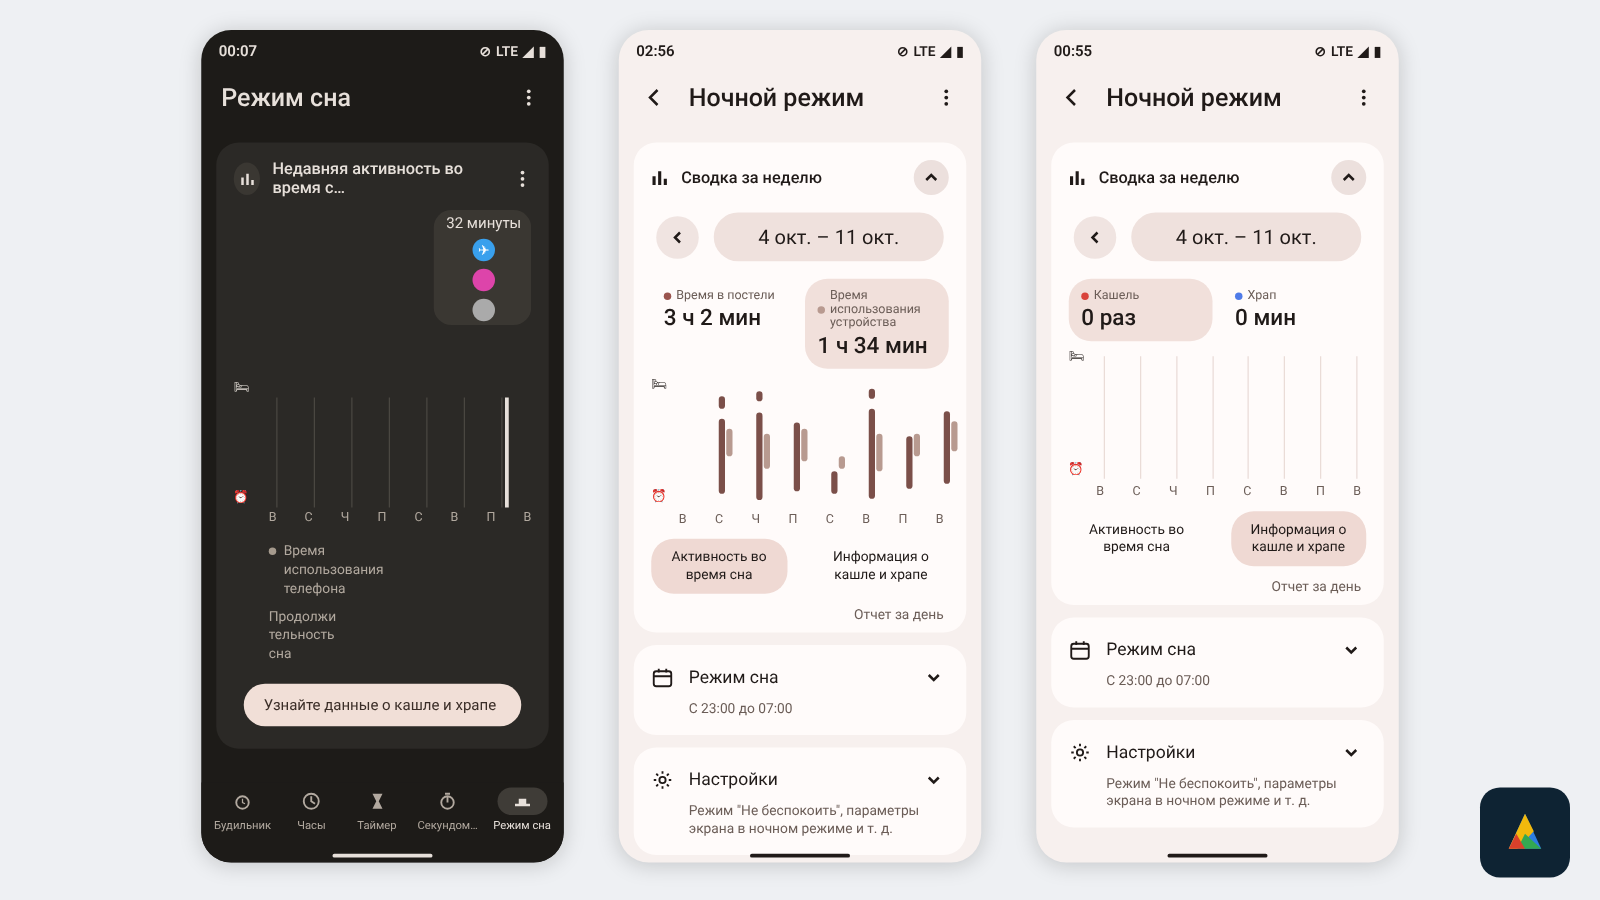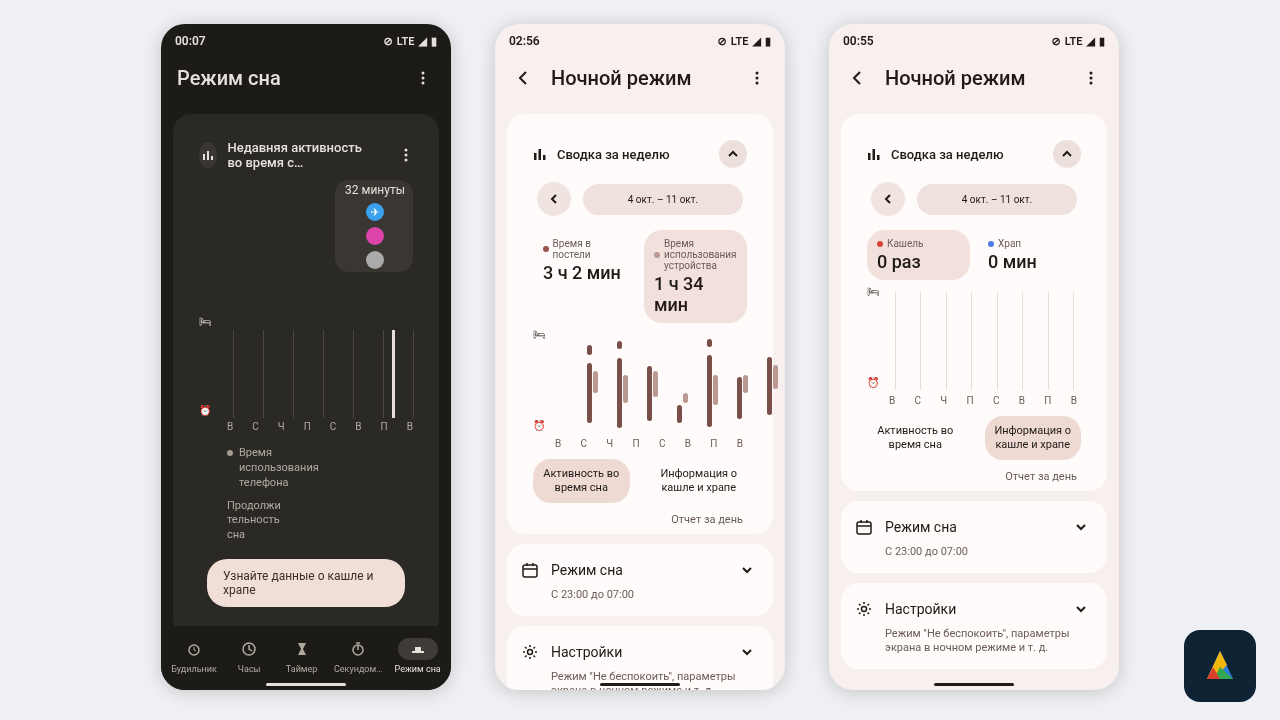--- a/index.html
+++ b/index.html
@@ -15,21 +15,21 @@
   .p1 .status { color: #e7e0da; }
   .p2 .status, .p3 .status { color: #201a18; }
 
   
   .header { display: flex; align-items: center; padding: 14px 16px; gap: 16px; }
   .header .title { font-size: 20px; font-weight: 500; flex: 1; }
   .header .back, .header .kebab { width: 24px; height: 24px; display: flex; align-items: center; justify-content: center; cursor: pointer; }
   .header .kebab svg circle { fill: currentColor; }
 
   
-  .card { margin: 10px 12px; border-radius: 18px; padding: 26px; }
+  .card { margin: 10px 12px; border-radius: 18px; padding: 14px; }
   .p1 .card { background: #2b2926; }
   .p2 .card, .p3 .card { background: #fffbfa; }
   .card-header { display: flex; align-items: center; gap: 10px; font-size: 13px; font-weight: 500; }
   .card-header .spacer { flex: 1; }
   .ic-round { width: 26px; height: 26px; border-radius: 50%; display: flex; align-items: center; justify-content: center; }
   .p1 .ic-round { background: #3a3732; }
   .collapse-btn { width: 28px; height: 28px; border-radius: 50%; display:flex;align-items:center;justify-content:center; cursor:pointer;}
   .p2 .collapse-btn, .p3 .collapse-btn { background:#ece0dd; }
 
   
@@ -40,32 +40,32 @@
   .avatar.a3 { background: #aaa; }
   .chart1 { margin-top: 50px; position: relative; height: 110px; }
   .chart1 .vbar { position: absolute; bottom: 14px; width: 1px; height: 88px; background: #4a4741; }
   .chart1 .xaxis { position: absolute; bottom: 0; left: 28px; right: 0; display: flex; justify-content: space-between; font-size: 10px; color: #b2a99f; }
   .chart1 .highlight { position:absolute; bottom:14px; right:18px; width:3px; height:88px; background:#e7e0da;}
   .legend1 { margin: 14px 0 0 28px; font-size: 11px; color: #b2a99f; line-height: 1.35; }
   .legend1 .dot { width:6px;height:6px;border-radius:50%;background:#a59a8d;display:inline-block;margin-right:6px;vertical-align:middle;}
   .pill-btn { background: #f1dfd7; color: #3b2e28; border-radius: 20px; padding: 10px 16px; font-size: 12px; text-align: left; margin: 16px 8px 4px; cursor:pointer;}
   .audio-card .audio-title { font-size: 14px; margin-bottom: 6px; }
   .audio-card .audio-desc { font-size: 11px; color: #b2a99f; line-height: 1.35; }
-  .tabbar { position: absolute; bottom: 0; left: 0; right: 0; height: 64px; background: #1d1b18; display: flex; justify-content: space-around; align-items: center; padding: 4px 4px 8px; }
+  .tabbar { position: absolute; bottom: 0; left: 0; right: 0; height: 64px; background: #1d1b18; display: flex; justify-content: space-around; padding: 4px 4px 8px; }
   .tab { display: flex; flex-direction: column; align-items: center; gap: 4px; font-size: 9px; color: #b2a99f; cursor:pointer; padding:0 2px;}
   .tab .tab-ic { width: 40px; height: 22px; display:flex;align-items:center;justify-content:center; border-radius: 12px; }
   .tab.sel .tab-ic { background: #3f3c37; }
   .tab.sel { color: #e7e0da; }
   .home-ind { position:absolute;bottom:4px;left:50%;transform:translateX(-50%);width:80px;height:3px;border-radius:2px;}
   .p1 .home-ind{background:#e7e0da;} .p2 .home-ind,.p3 .home-ind{background:#201a18;}
 
   
   .daterow { display: flex; align-items: center; gap: 12px; margin: 14px 4px; }
   .nav-circ { width: 34px; height: 34px; border-radius: 50%; background: #f0e4e1; display:flex;align-items:center;justify-content:center;cursor:pointer;}
-  .date-pill { flex: 1; background: #efe1dd; border-radius: 20px; padding: 10px; text-align: center; font-size: 10px; }
+  .date-pill { flex: 1; background: #efe1dd; border-radius: 20px; padding: 10px; text-align: center; font-size: 16px; }
   .stats { display: flex; gap: 8px; margin: 4px 0; }
   .stat { flex: 1; border-radius: 18px; padding: 8px 10px; }
   .stat .lbl { font-size: 10px; color: #6b5d57; display:flex;align-items:center;gap:4px;}
   .stat .val { font-size: 18px; font-weight: 500; margin-top: 2px; }
   .stat.active { background: #f1e0db; }
   .sdot { width:6px;height:6px;border-radius:50%;display:inline-block;}
   .sdot.bed{background:#9a544e;} .sdot.dev{background:#b89a90;}
   .sdot.cough{background:#d9443c;} .sdot.snore{background:#4f7be8;}
   .chart2 { position: relative; height: 120px; margin-top: 6px; padding-left: 22px; }
   .chart2 .col { position: absolute; bottom: 16px; width: 18px; }

